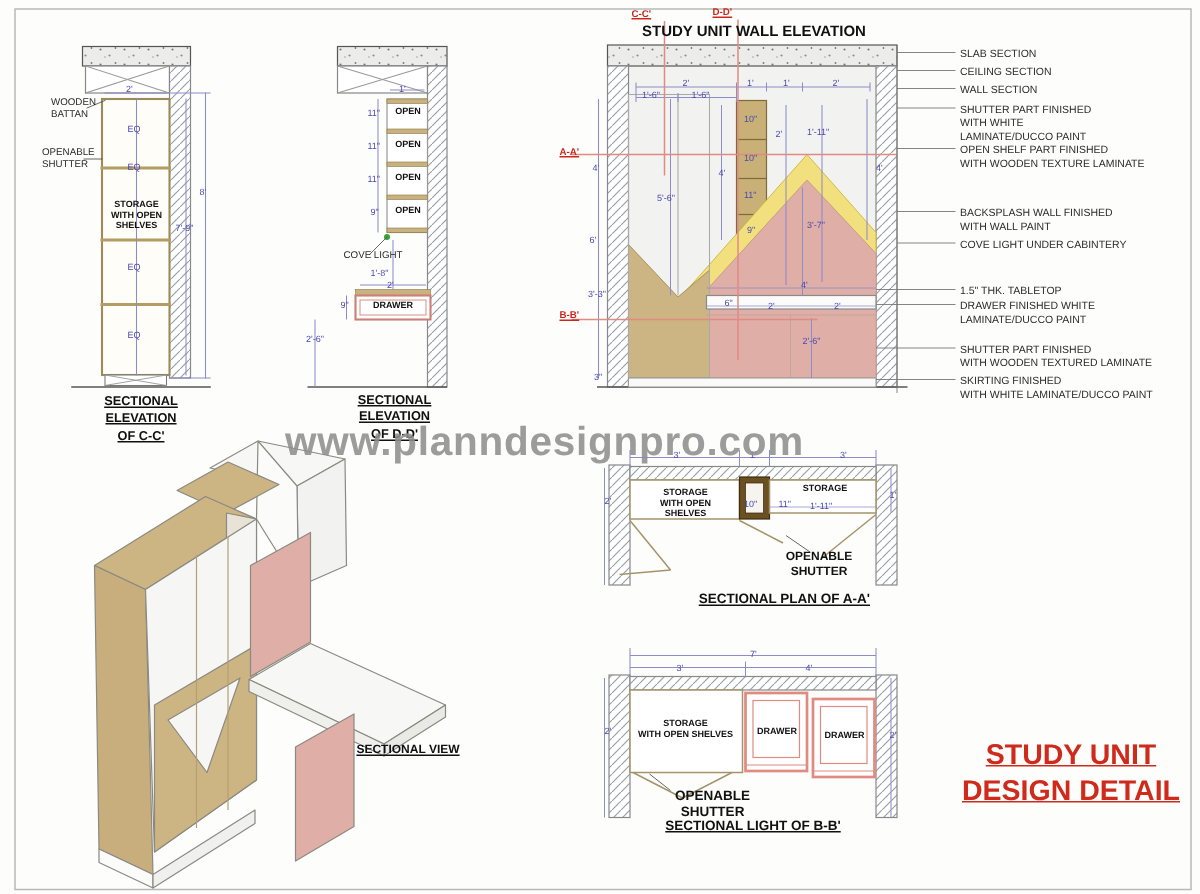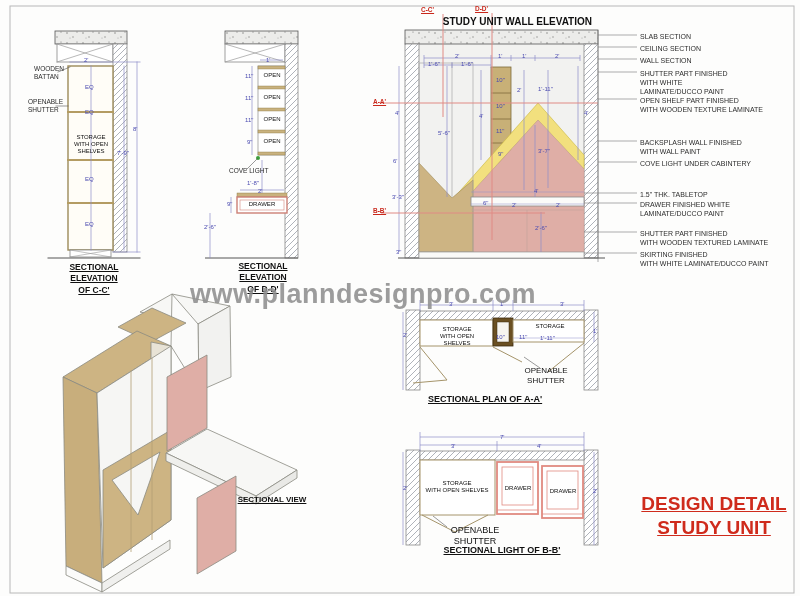--- a/index.html
+++ b/index.html
@@ -1,21 +1,21 @@
 <!DOCTYPE html>
 <html><head>
 <meta charset="utf-8">
 <style>
   html,body{margin:0;padding:0;}
   body{width:800px;height:596px;position:relative;background:#fdfdfc;overflow:hidden;
        font-family:"Liberation Sans",sans-serif;}
   #sheet{position:absolute;left:0;top:0;width:800px;height:596px;}
   svg{position:absolute;left:0;top:0;}
   .lbl{position:absolute;font:6.5px/1.2 "Liberation Sans",sans-serif;color:#2a2a2a;white-space:pre-line;}
-  .lbl.b{font-weight:normal;color:#111;}
+  .lbl.b{font-weight:bold;color:#111;}
   .dim{position:absolute;font:6px/1 "Liberation Sans",sans-serif;color:#4a4ab0;white-space:pre;}
   .vtitle{position:absolute;font:bold 8.5px/1.35 "Liberation Sans",sans-serif;color:#101010;
           text-align:center;text-decoration:underline;white-space:pre-line;}
   .marker{position:absolute;font:bold 6.5px/1 "Liberation Sans",sans-serif;color:#c9281c;
           text-decoration:underline;white-space:pre;}
   .callout{position:absolute;font:7px/1.3 "Liberation Sans",sans-serif;color:#2d2d2d;white-space:pre-line;}
   .watermark{position:absolute;left:190px;top:281px;font:bold 27px/1 "Liberation Sans",sans-serif;
              color:#8f8f8f;opacity:.88;letter-spacing:.5px;}
   .sheet-title{position:absolute;left:628px;top:492px;width:172px;text-align:center;
                font:bold 19px/1.25 "Liberation Sans",sans-serif;color:#cf2b1c;}
@@ -262,22 +262,22 @@
   </g>
 </svg>
 
   <div>
       <div class="vtitle" style="left: 58px; top: 262px; width: 72px; text-align: center;">SECTIONAL
 ELEVATION
 OF C-C'</div>
       <div class="vtitle" style="left: 227px; top: 261px; width: 72px; text-align: center;">SECTIONAL
 ELEVATION
 OF D-D'</div>
-      <div class="vtitle" style="left: 428px; top: 15px; width: 164px; text-align: right; font-size: 10px; text-decoration: none;">STUDY UNIT WALL ELEVATION</div>
-      <div class="vtitle" style="left: 428px; top: 393px; width: 152px; text-align: left; font-size: 9px;">SECTIONAL PLAN OF A-A'</div>
+      <div class="vtitle" style="left: 428px; top: 15px; width: 164px; text-align: left; font-size: 10px; text-decoration: none;">STUDY UNIT WALL ELEVATION</div>
+      <div class="vtitle" style="left: 428px; top: 393px; width: 152px; text-align: right; font-size: 9px;">SECTIONAL PLAN OF A-A'</div>
       <div class="vtitle" style="left: 426px; top: 544px; width: 152px; text-align: center; font-size: 9px;">SECTIONAL LIGHT OF B-B'</div>
       <div class="vtitle" style="left: 226px; top: 495px; width: 92px; text-align: center; font-size: 8px;">SECTIONAL VIEW</div>
     </div>
   <div>
       <div class="marker" style="left: 421px; top: 7px;">C-C'</div>
       <div class="marker" style="left: 475px; top: 6px;">D-D'</div>
       <div class="marker" style="left: 373px; top: 99px;">A-A'</div>
       <div class="marker" style="left: 373px; top: 208px;">B-B'</div>
     </div>
   <div>
@@ -379,16 +379,16 @@
 LAMINATE/DUCCO PAINT</div>
       <div class="callout" style="left: 640px; top: 229px;">SHUTTER PART FINISHED
 WITH WOODEN TEXTURED LAMINATE</div>
       <div class="callout" style="left: 640px; top: 250px;">SKIRTING FINISHED
 WITH WHITE LAMINATE/DUCCO PAINT</div>
     </div>
 
   <div class="watermark">www.planndesignpro.com</div>
 
   <div class="sheet-title">
+    <div>STUDY UNIT</div>
     <div>DESIGN DETAIL</div>
-    <div>STUDY UNIT</div>
   </div>
 </div>
 
 </body></html>

